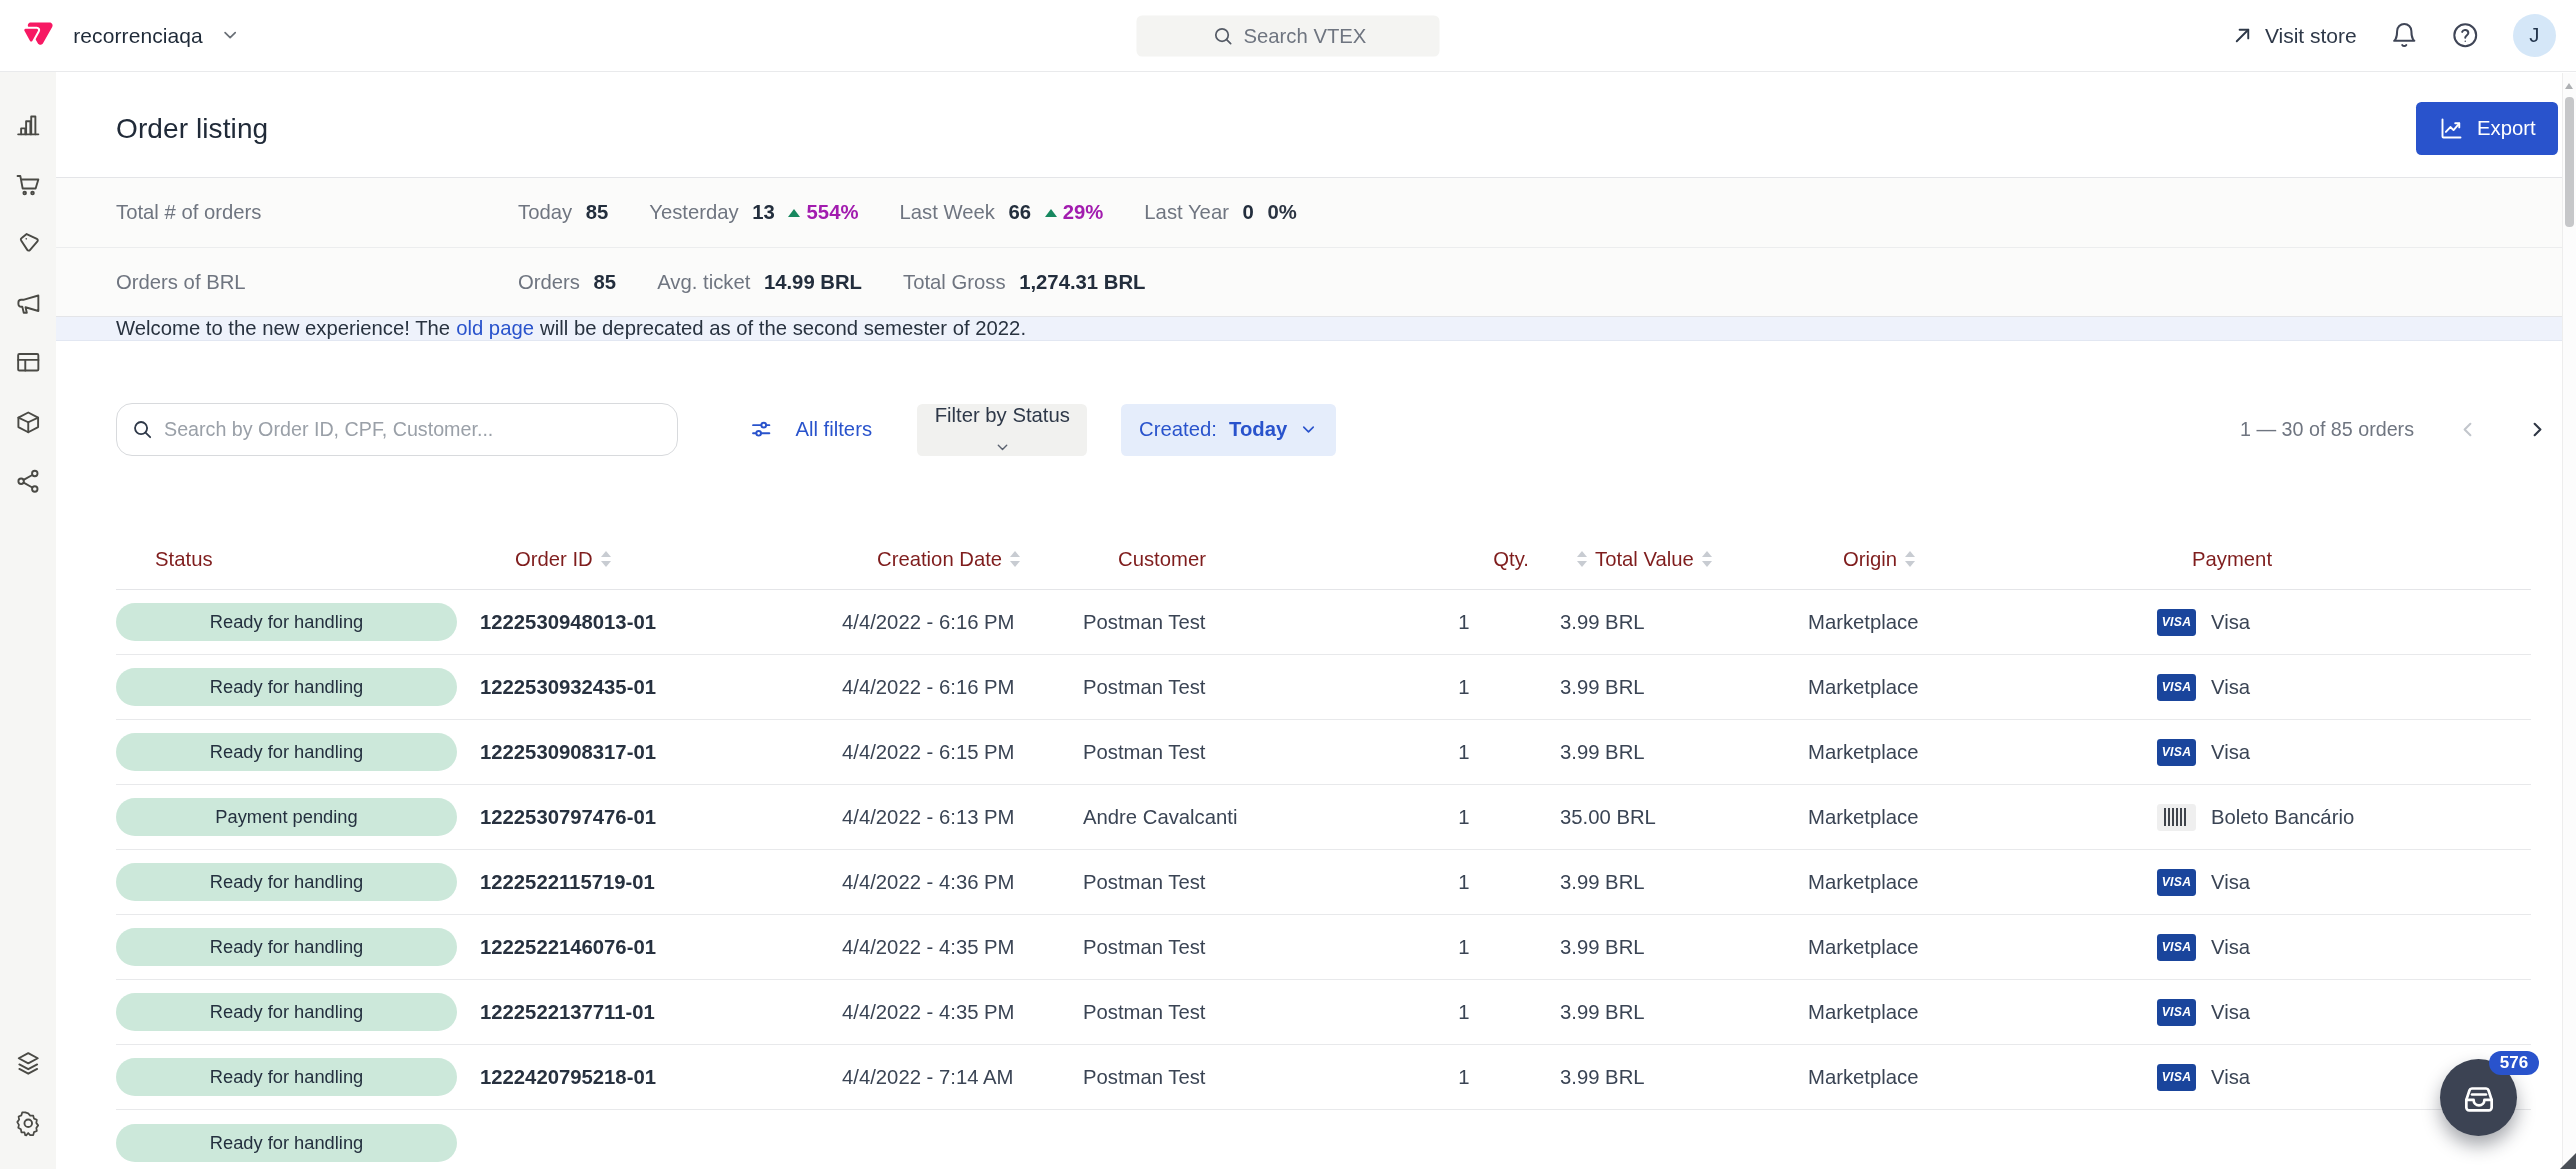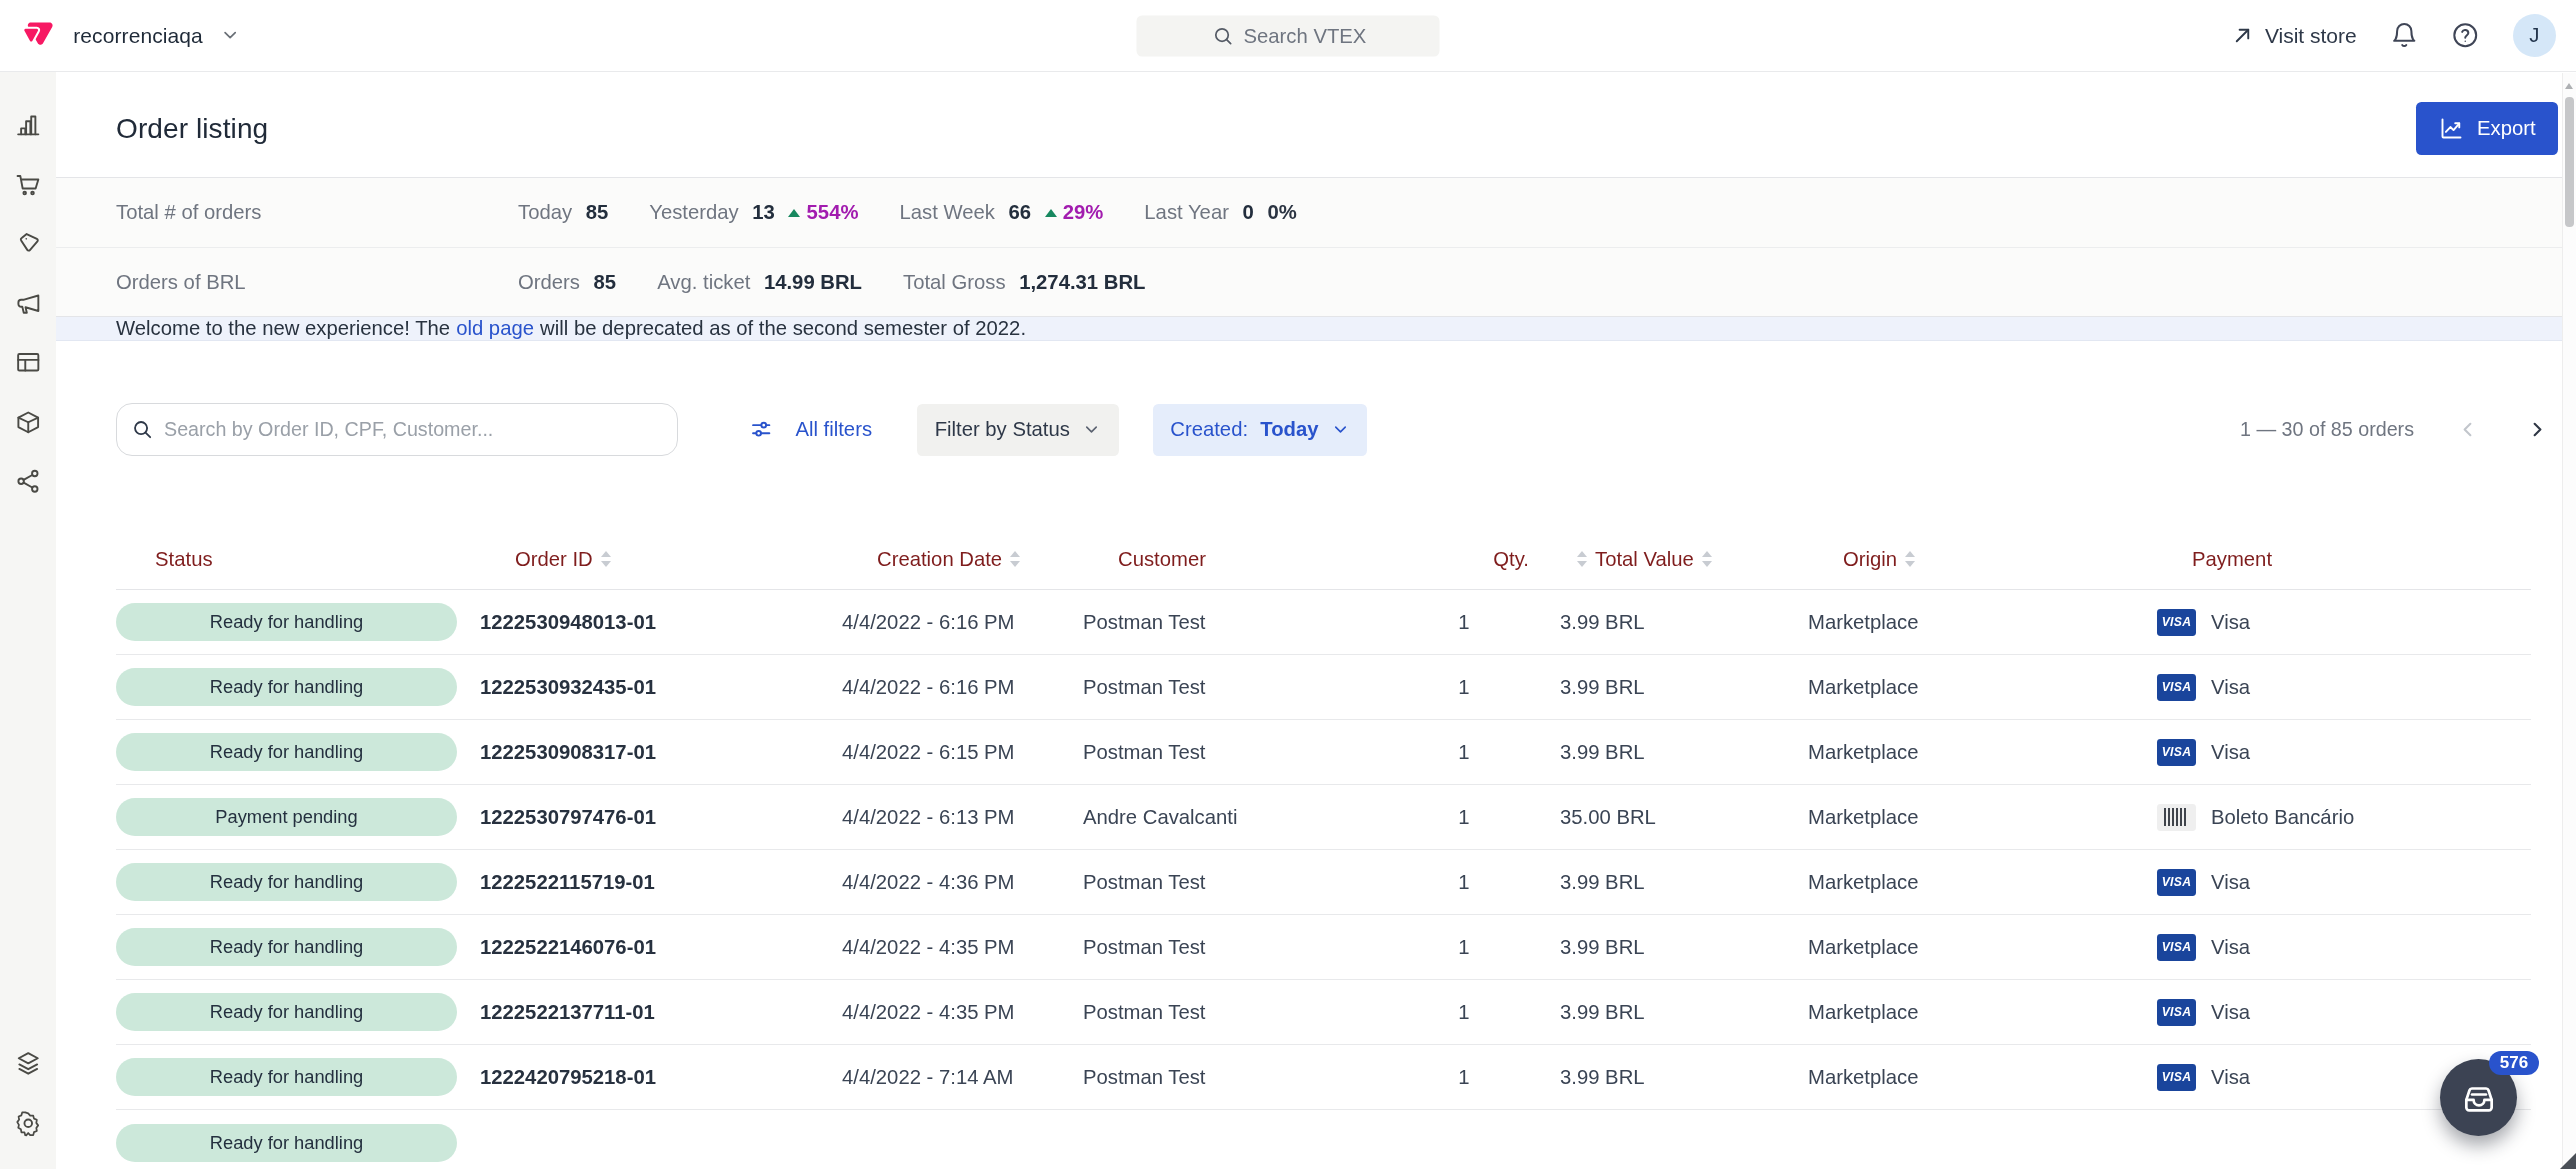--- a/index.html
+++ b/index.html
@@ -61,21 +61,21 @@
   
   .filterrow { display:flex; align-items:center; margin:62px 27px 0 60px; }
   .searchbox { position:relative; width:562px; height:53px; flex-shrink:0; }
   .searchbox svg { position:absolute; left:15px; top:15px; width:23px; height:23px; }
   .searchbox input { width:100%; height:100%; border:0.7px solid #D8DADD; border-radius:16px; padding-left:47px; font-size:19.7px; color:#2E3848; font-family:inherit; outline:none; background:#fff; }
   .searchbox input::placeholder { color:#9AA0A8; opacity:1; }
   .allfilters { display:flex; align-items:center; gap:22px; margin-left:71px; color:#2953CC; font-size:20.3px; font-weight:500; cursor:pointer; }
   .allfilters svg { width:24.4px; height:24.4px; }
   .fbtn { height:52px; border-radius:5.4px; display:flex; align-items:center; gap:12.2px; padding:0 17.6px; font-size:20.3px; cursor:pointer; border:0; font-family:inherit; }
   .fbtn svg { width:19px; height:19px; }
-  .fbtn.graybtn { background:#F1F1EF; color:#2E3848; margin-left:45px; }
+  .fbtn.graybtn { background:#F1F1EF; color:#2E3848; margin-left:45px;flex-direction:column; }
   .fbtn.bluebtn { background:#E5EDFB; color:#2953CC; margin-left:34px; }
   .fbtn.bluebtn .bold { font-weight:600; }
   .pag { margin-left:auto; display:flex; align-items:center; }
   .pag-range { font-size:19.7px; color:#6F7580; }
   .pag-prev, .pag-next { width:23px; height:23px; cursor:pointer; }
   .pag-prev { margin-left:42px; }
   .pag-next { margin-left:47px; }
 
   
   .table { margin:73px 45px 0 60px; }

